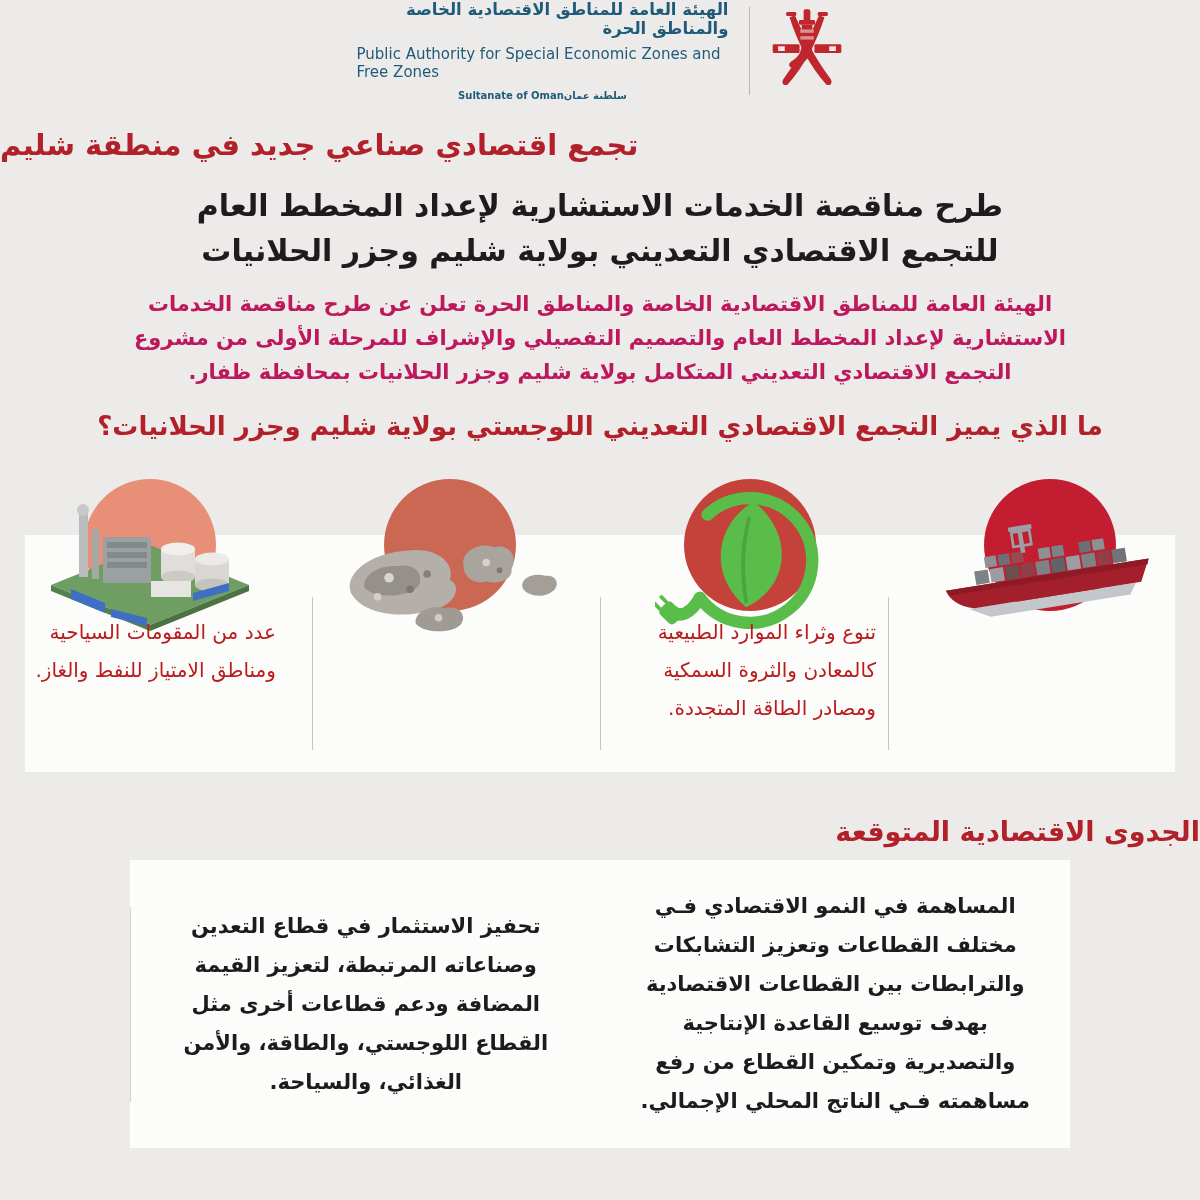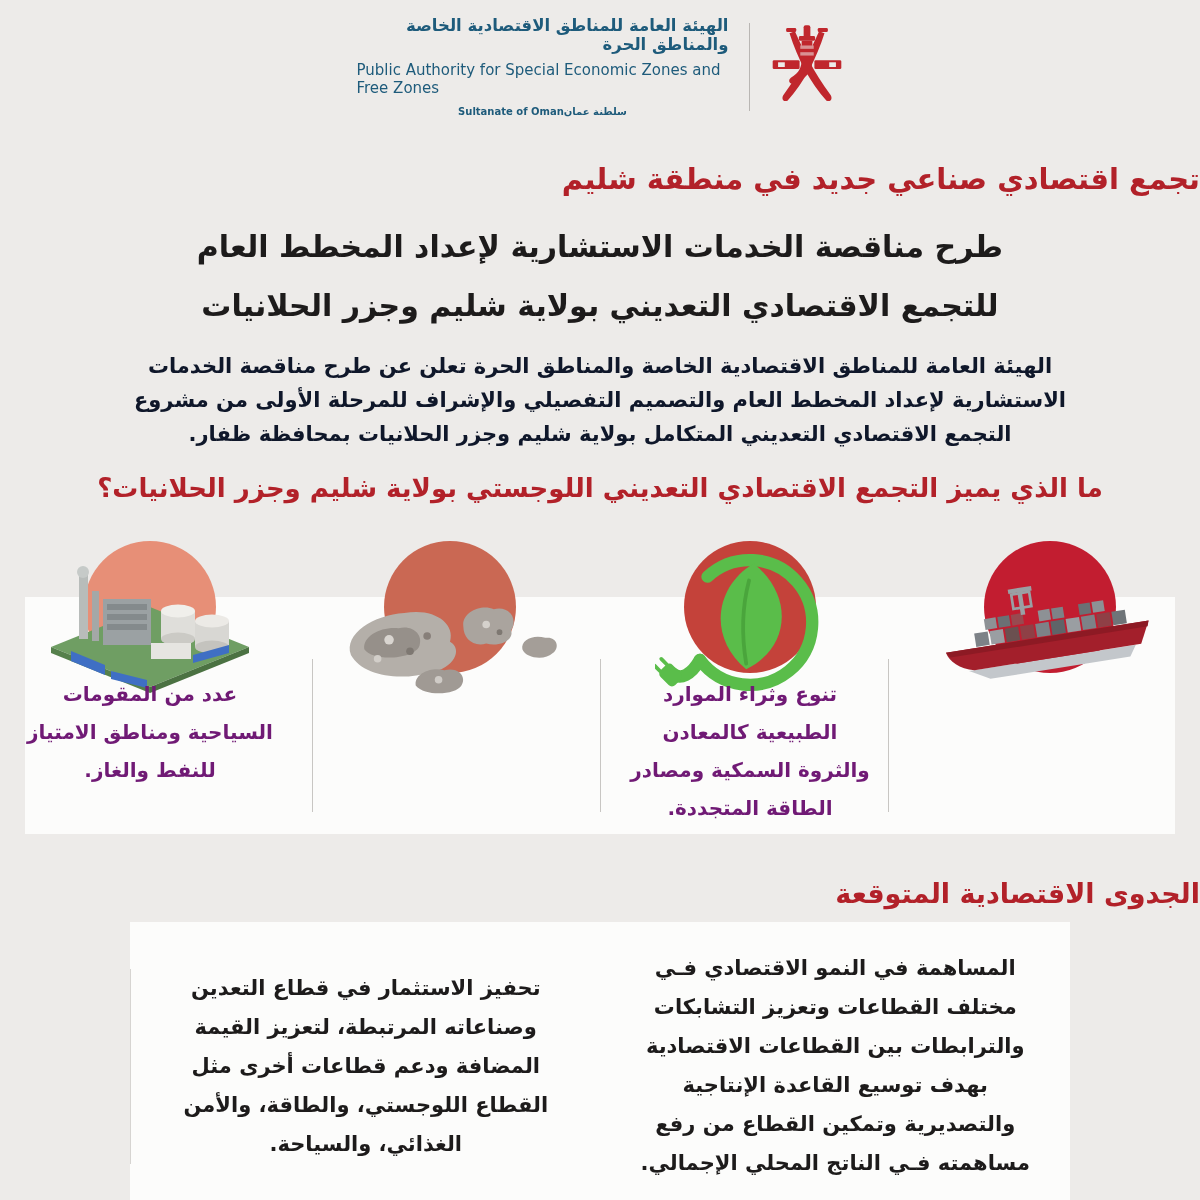--- a/index.html
+++ b/index.html
@@ -4,50 +4,50 @@
 <style>
   * { margin:0; padding:0; box-sizing:border-box; }
   html,body { background:#e9e7e5; }
   body { font-family:"DejaVu Sans", sans-serif; }
   .page {
     width:1200px; height:1200px; position:relative; margin:0 auto;
     background:#edebe9; overflow:hidden;
   }
 
   
-  .header { display:flex; justify-content:center; align-items:center; gap:20px; padding-top:16px; direction:ltr; }
+  .header { display:flex; justify-content:center; align-items:center; gap:20px; padding-top:0; direction:ltr; }
   .hdr-text { width:372px; direction:rtl; text-align:right; color:#1e5b7b; }
   .hdr-ar   { font-size:16.5px; font-weight:bold; letter-spacing:0; }
   .hdr-en   { font-size:15px; font-weight:normal; margin-top:7px; direction:ltr; text-align:left; }
   .hdr-row3 { display:flex; justify-content:center; direction:ltr; font-size:10px; font-weight:bold; margin-top:9px; }
   .hdr-divider { width:1px; height:88px; background:#b9b6b3; }
   .logo-svg { width:74px; height:96px; display:block; }
 
   
   .red    { color:#b22129; }
-  .title  { margin-top:38px; text-align:right; direction:rtl; font-weight:bold; font-size:29px; line-height:48px;padding-left:36px; }
+  .title  { margin-top:20px; text-align:left; direction:rtl; font-weight:bold; font-size:29px; line-height:48px; }
   .subtitle { margin:14px auto 0; width:820px; text-align:center; direction:rtl; font-weight:bold;
-              font-size:30px; line-height:59px; color:#1d1b1b; }
+              font-size:30px; line-height:45px; color:#1d1b1b; }
   .intro  { margin:14px auto 0; width:960px; text-align:center; direction:rtl; font-weight:bold;
-            font-size:21px; line-height:34px; color:#0f172a; }
+            font-size:21px; line-height:34px; color:#be185d; }
   .features-head { margin-top:22px; text-align:center; direction:rtl; font-weight:bold; font-size:26px; }
 
   
   .features { position:relative; height:293px; margin-top:38px; }
   .band { position:absolute; left:25px; right:25px; top:56px; height:237px; background:#fcfcfb; }
   .vline { position:absolute; width:1px; background:#c8c6c3; top:118px; height:153px; }
   .vline.v1 { left:26.04%; } .vline.v2 { left:50%; } .vline.v3 { left:73.96%; }
   .cols { position:absolute; inset:0; display:flex; direction:rtl; }
   .fcol { flex:1; position:relative; }
   .fcircle { position:absolute; top:0; left:50%; transform:translateX(-50%);
              width:132px; height:132px; border-radius:50%; }
   .ficon { position:absolute; left:50%; transform:translateX(-50%); }
   .ficon svg { display:block; }
   .ftext { position:absolute; top:134px; left:50%; transform:translateX(-50%); width:252px;
-           direction:rtl; text-align:center; font-weight:bold; font-size:20px; line-height:38px; color:#701a75; }
+           direction:rtl; font-weight:normal; font-size:20px; line-height:38px; color:#b91c1c; }
 
   
   .benefits-head { margin-top:44px; direction:rtl; font-weight:bold; font-size:27px; }
   .benefits-box { width:940px; margin:13px auto 0; background:#fcfcfb; display:flex; direction:rtl;
                   padding:27px 0; min-height:178px; align-items:center; }
   .benefit { flex:1; padding:0 34px; direction:rtl; text-align:center; font-weight:bold;
              font-size:21px; line-height:39px; color:#1d1b1b; }
   .benefit.first { border-left:1px solid #d6d4d1; }
 </style>
 </head>

